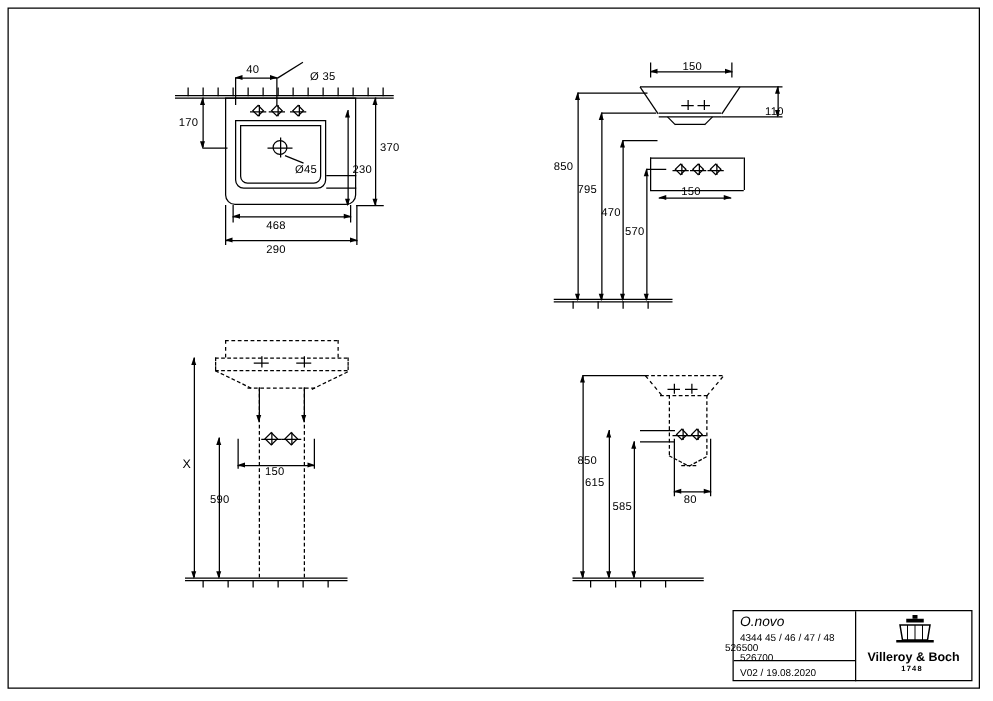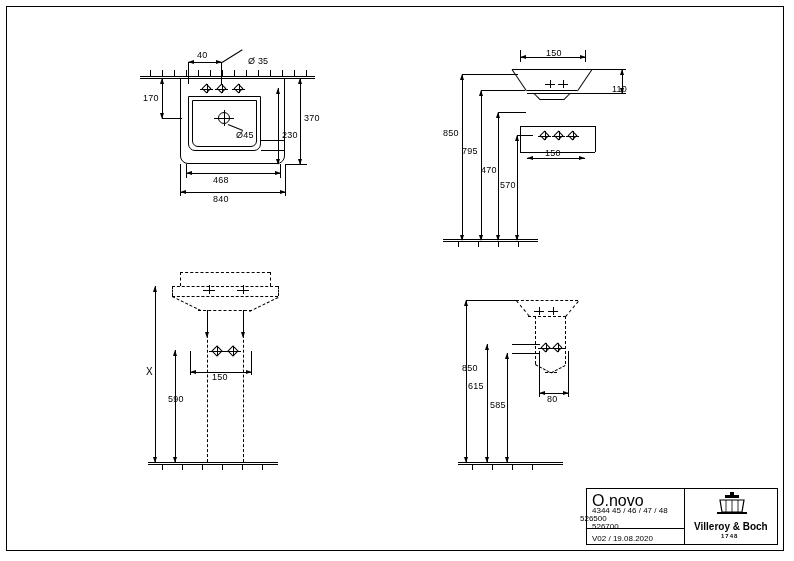--- a/index.html
+++ b/index.html
@@ -14,21 +14,21 @@
   .txt{position:absolute;font-size:9px;color:#000;white-space:nowrap;letter-spacing:0.2px;}
   .txt.big{font-size:10px;}
   .arrow{position:absolute;width:0;height:0;}
   .ar-l{border-top:2.5px solid transparent;border-bottom:2.5px solid transparent;border-right:6px solid #000;}
   .ar-r{border-top:2.5px solid transparent;border-bottom:2.5px solid transparent;border-left:6px solid #000;}
   .ar-u{border-left:2.5px solid transparent;border-right:2.5px solid transparent;border-bottom:6px solid #000;}
   .ar-d{border-left:2.5px solid transparent;border-right:2.5px solid transparent;border-top:6px solid #000;}
   .basin{position:absolute;border:1px solid #000;box-sizing:border-box;}
   .titleblock{position:absolute;border:1px solid #000;box-sizing:border-box;}
   .tb-txt{position:absolute;font-size:8px;color:#000;white-space:nowrap;}
-  .tb-title{font-size:16px;}
+  .tb-title{font-size:11px;font-style:italic;}
   .logo-txt{position:absolute;font-size:10px;font-weight:bold;white-space:nowrap;}
   .logo-sub{position:absolute;font-size:6px;font-weight:bold;white-space:nowrap;letter-spacing:1px;}
   .hole{position:absolute;border:1px solid #000;border-radius:50%;box-sizing:border-box;}
   .cross{position:absolute;}
   .cross:before,.cross:after{content:"";position:absolute;background:#000;}
   .cross:before{left:0;top:50%;width:100%;height:1px;}
   .cross:after{top:0;left:50%;height:100%;width:1px;}
   .diamond{position:absolute;border:1px solid #000;transform:rotate(45deg);box-sizing:border-box;}
 </style>
 </head>
@@ -110,21 +110,21 @@
     <div class="arrow ar-r" style="left:275px;top:171px;"></div>
     <div class="ln v" style="left:186px;top:164px;height:14px;"></div>
     <div class="ln v" style="left:280px;top:164px;height:14px;"></div>
     <div class="txt" style="left:213px;top:175px;">468</div>
 
     <div class="ln h" style="left:180px;top:192px;width:106px;"></div>
     <div class="arrow ar-l" style="left:180px;top:190px;"></div>
     <div class="arrow ar-r" style="left:280px;top:190px;"></div>
     <div class="ln v" style="left:180px;top:164px;height:32px;"></div>
     <div class="ln v" style="left:285px;top:164px;height:32px;"></div>
-    <div class="txt" style="left:213px;top:194px;">840</div>
+    <div class="txt" style="left:213px;top:194px;">290</div>
   </div>
 
   <div>
 
     <div class="ln h" style="left:512px;top:69px;width:80px;"></div>
     <div class="ln" style="left:512px;top:69px;width:26px;height:1px;transform:rotate(56deg);transform-origin:left center;"></div>
     <div class="ln" style="left:592px;top:69px;width:26px;height:1px;transform:rotate(124deg);transform-origin:left center;"></div>
     <div class="ln h" style="left:527px;top:90px;width:50px;"></div>
     <div class="ln h" style="left:527px;top:93px;width:50px;"></div>
 

